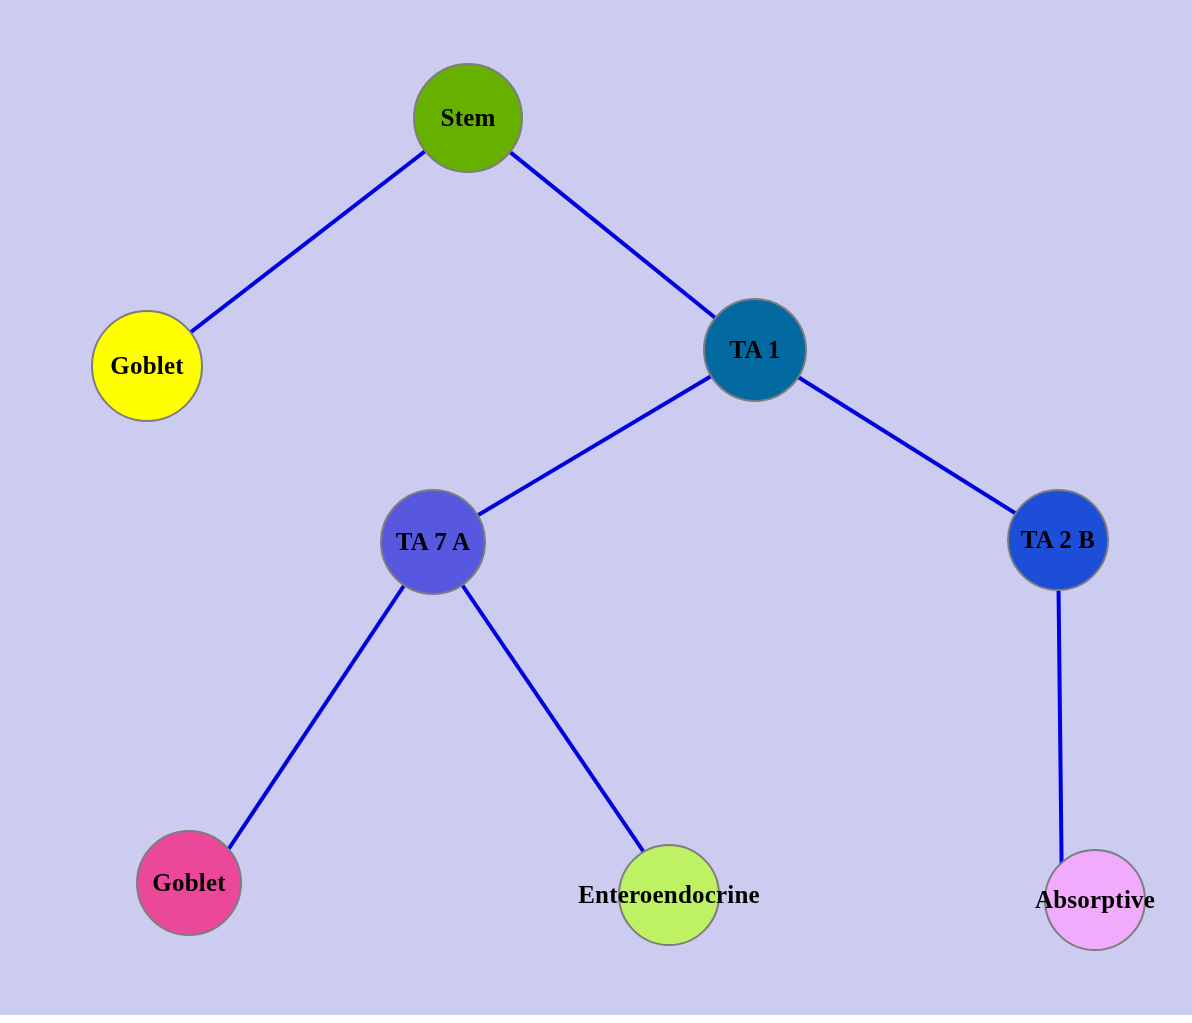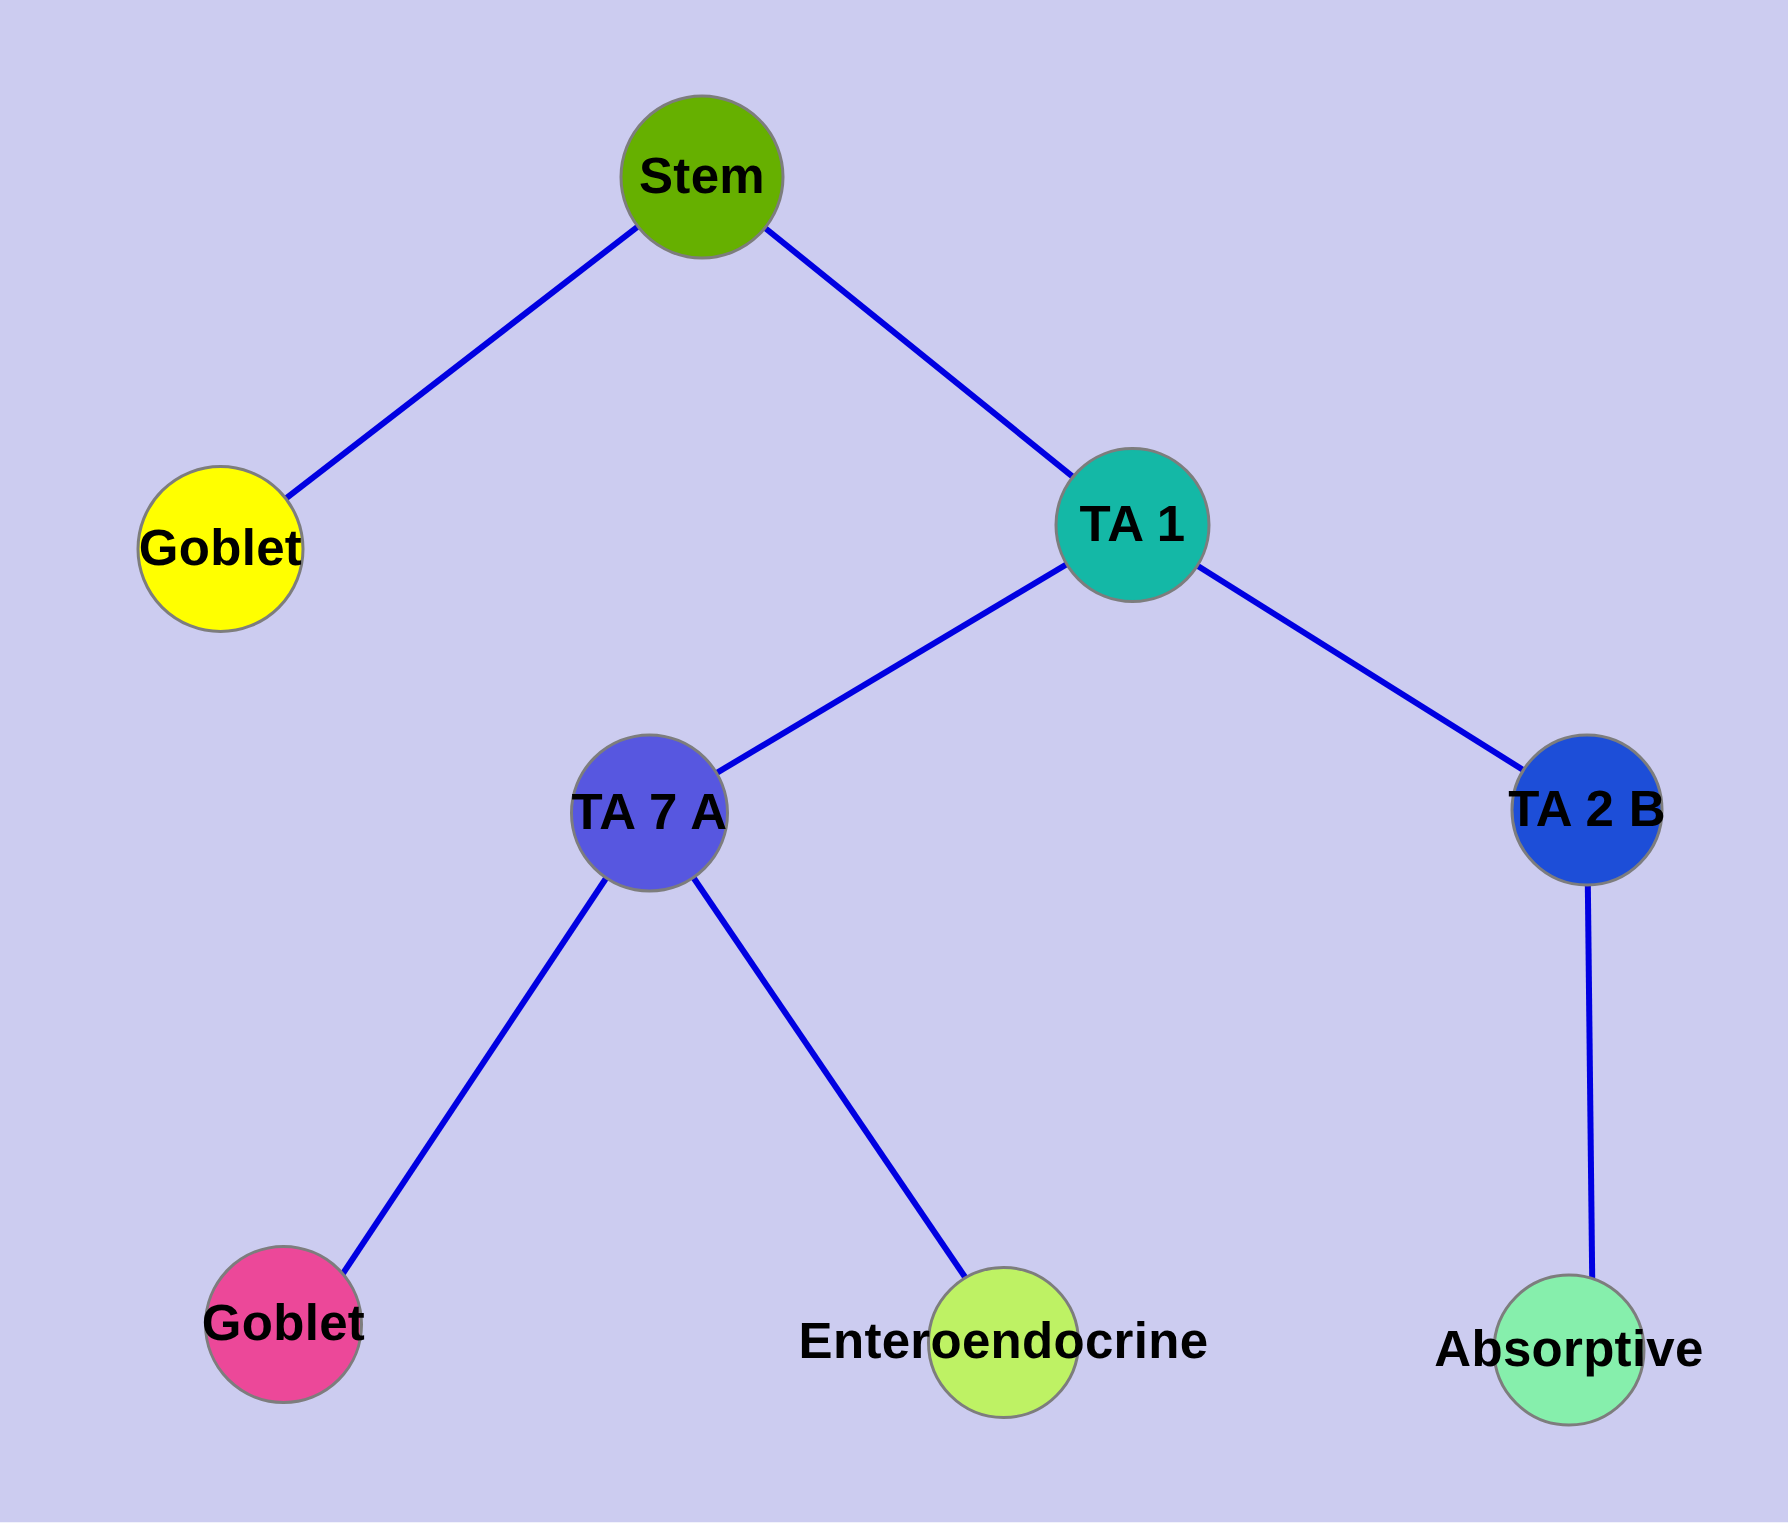--- a/index.html
+++ b/index.html
@@ -31,23 +31,24 @@
     box-sizing: border-box;
     cursor: pointer;
   }
   .node-label {
     position: absolute;
     left: 50%;
     top: 50%;
     transform: translate(-50%, -50%);
     white-space: nowrap;
     font-weight: bold;
-    font-size: 34px;
+    font-size: 25px;
     color: #000000;
     letter-spacing: 0.2px;
+    font-family: Liberation Serif, serif;
   }
 </style>
 </head>
 <body>
 
 <div id="canvas" style="width: 1192px; height: 1015px; background: rgb(204, 204, 240);">
   <svg id="edge-layer" width="1192" height="1015">
       <line x1="468" y1="118" x2="147" y2="366" stroke="#0000e1" stroke-width="4"></line>
       <line x1="468" y1="118" x2="755" y2="350" stroke="#0000e1" stroke-width="4"></line>
       <line x1="755" y1="350" x2="433" y2="542" stroke="#0000e1" stroke-width="4"></line>
@@ -56,32 +57,32 @@
       <line x1="433" y1="542" x2="673" y2="895" stroke="#0000e1" stroke-width="4"></line>
       <line x1="1058" y1="540" x2="1062" y2="900" stroke="#0000e1" stroke-width="4"></line>
     </svg>
   <div id="node-layer">
       <div class="node" style="left: 413px; top: 63px; width: 110px; height: 110px; background: rgb(102, 176, 0); border-color: rgb(125, 125, 125);">
         <span class="node-label">Stem</span>
       </div>
       <div class="node" style="left: 91px; top: 310px; width: 112px; height: 112px; background: rgb(255, 255, 0); border-color: rgb(125, 125, 125);">
         <span class="node-label">Goblet</span>
       </div>
-      <div class="node" style="left: 703px; top: 298px; width: 104px; height: 104px; background: #14b8a6; border-color: rgb(125, 125, 125);">
+      <div class="node" style="left: 703px; top: 298px; width: 104px; height: 104px; background: #0369a1; border-color: rgb(125, 125, 125);">
         <span class="node-label">TA 1</span>
       </div>
       <div class="node" style="left: 380px; top: 489px; width: 106px; height: 106px; background: rgb(87, 87, 224); border-color: rgb(125, 125, 125);">
         <span class="node-label">TA 7 A</span>
       </div>
       <div class="node" style="left: 1007px; top: 489px; width: 102px; height: 102px; background: #1d4ed8; border-color: rgb(125, 125, 125);">
         <span class="node-label">TA 2 B</span>
       </div>
       <div class="node" style="left: 136px; top: 830px; width: 106px; height: 106px; background: #ec4899; border-color: rgb(125, 125, 125);">
         <span class="node-label">Goblet</span>
       </div>
       <div class="node" style="left: 618px; top: 844px; width: 102px; height: 102px; background: #bef264; border-color: rgb(125, 125, 125);">
         <span class="node-label">Enteroendocrine</span>
       </div>
-      <div class="node" style="left: 995px; top: 849px; width: 102px; height: 102px; background: #86efac; border-color: rgb(125, 125, 125);">
+      <div class="node" style="left: 1044px; top: 849px; width: 102px; height: 102px; background: #f0abfc; border-color: rgb(125, 125, 125);">
         <span class="node-label">Absorptive</span>
       </div>
     </div>
 </div>
 
 </body></html>

